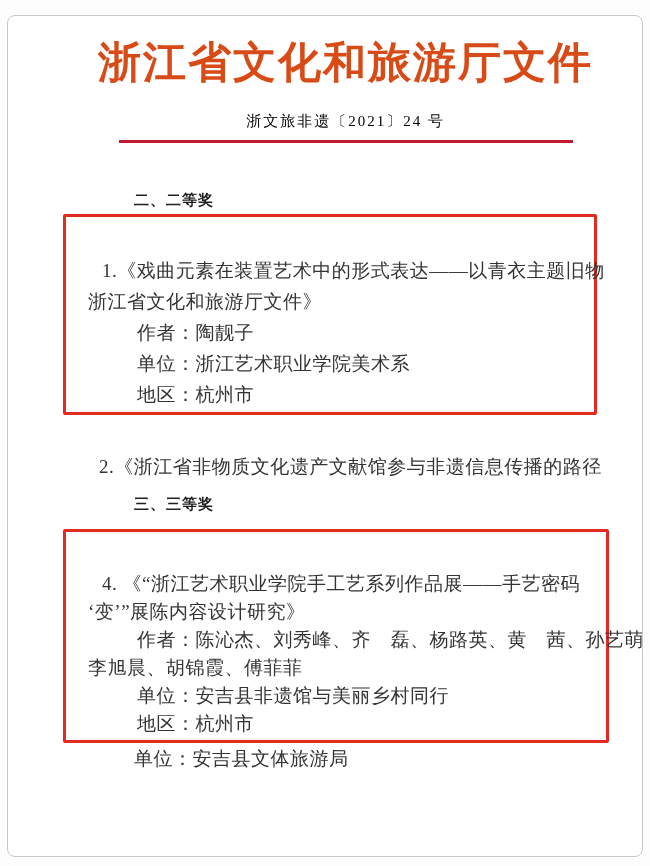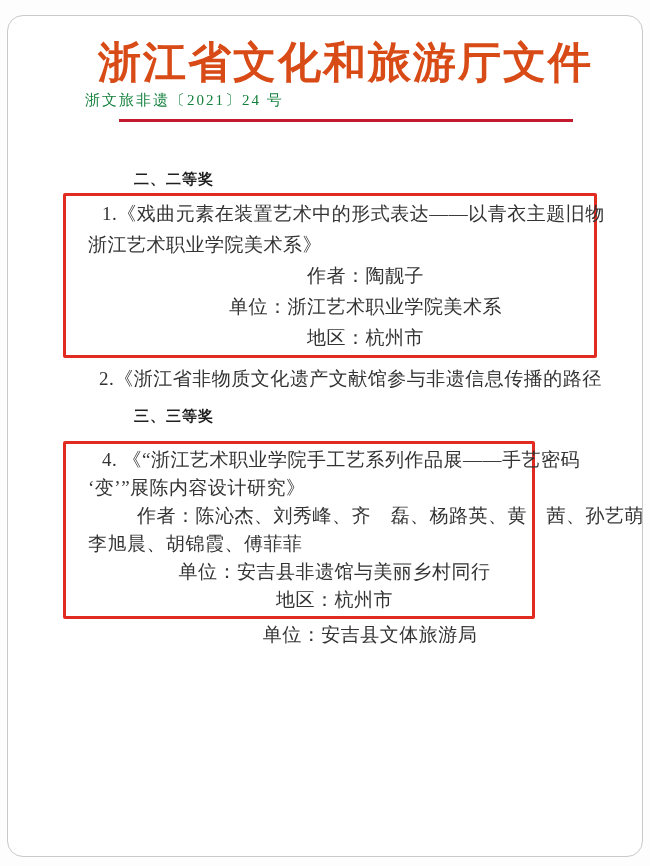--- a/index.html
+++ b/index.html
@@ -18,40 +18,41 @@
     background: #fdfdfd;
   }
   .page {
     position: absolute;
     left: 7px;
     top: 15px;
     width: 636px;
     height: 842px;
     background: #ffffff;
     border: 1px solid #c9c9c9;
-    border-radius: 16px;
+    border-radius: 8px;
     overflow: hidden;
     box-sizing: border-box;
   }
   .content {
     padding: 0 36px 0 77px;
   }
   .red-header {
     margin-top: 20px;
     text-align: center;
     color: var(--header_red, #d84a16);
     font-size: 43px;
     line-height: 54px;
     font-weight: bold;
     letter-spacing: 2px;
     font-family: "Liberation Serif", serif;
   }
   .doc-number {
-    text-align: left;
-    color: #15803d;
+    margin-top: 21px;
+    text-align: center;
+    color: #000000;
     font-size: 15px;
     line-height: 20px;
     letter-spacing: 2px;
   }
   .red-rule {
     margin: 9px auto 0 auto;
     width: 454px;
     height: 3px;
     background: var(--rule_red, #c41a30);
   }
@@ -75,36 +76,36 @@
     line-height: 25px;
     letter-spacing: 1px;
   }
   .line {
     color: #333333;
     font-size: 19px;
     line-height: 31px;
     letter-spacing: 0.5px;
     white-space: nowrap;
   }
-  .t-num  { padding-left: 14px; }
-  .t-label{ padding-left: 49px; text-align: center; }
+  .t-num  { padding-left: 14px; margin-top: 36px; }
+  .t-label{ padding-left: 49px; }
   .red-box {
     box-sizing: border-box;
     border: 3px solid var(--box_red, #e12a20);
     border-radius: 2px;
     margin-left: -22px;
     padding: 2px 0 2px 22px;
   }
   .box-1 {
     margin-top: 2px;
     width: 534px;
   }
   .box-2 {
     margin-top: 13px;
-    width: 472px;
+    width: 546px;
   }
   .box-2 .line { line-height: 28px; }
   .after-box { margin-top: 5px; }
   .tail .line { line-height: 29px; }
   .tail { margin-top: 1px; }
 </style>
 </head>
 <body>
 
 <div class="stage">
@@ -117,21 +118,21 @@
 
       <div class="red-rule"></div>
 
       <div class="doc-title">
       </div>
 
       <div class="section-heading">二、二等奖</div>
 
       <div class="red-box box-1">
         <div class="line t-num">1.《戏曲元素在装置艺术中的形式表达——以青衣主题旧物</div>
-        <div class="line">浙江艺术职业学院美术系》</div>
+        <div class="line">浙江省文化和旅游厅文件》</div>
         <div class="line t-label">作者：陶靓子</div>
         <div class="line t-label">单位：浙江艺术职业学院美术系</div>
         <div class="line t-label">地区：杭州市</div>
       </div>
 
       <div class="after-box">
         <div class="line t-num">2.《浙江省非物质文化遗产文献馆参与非遗信息传播的路径</div>
       </div>
 
       <div class="section-heading">三、三等奖</div>

